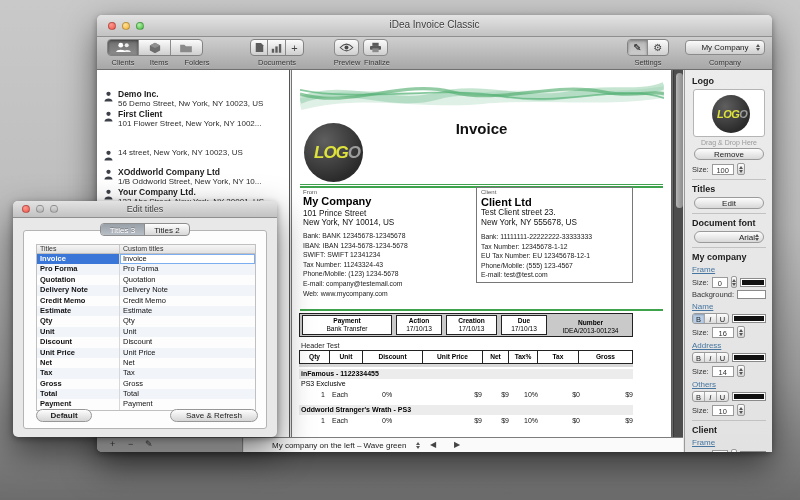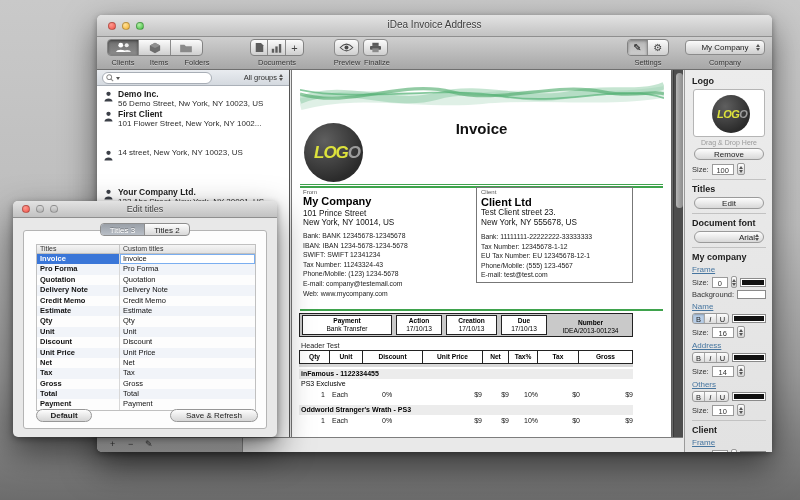--- a/index.html
+++ b/index.html
@@ -103,21 +103,21 @@
 </head>
 <body>
 
 <div id="stage">
 
   <div class="win" style="left:97px;top:15px;width:675px;height:437px;background:#e9e9e9;">
     <div class="titlebar">
       <span class="tl red" style="left:11px;"></span>
       <span class="tl yellow" style="left:25px;"></span>
       <span class="tl green" style="left:39px;"></span>
-      <div class="wtitle">iDea Invoice Address</div>
+      <div class="wtitle">iDea Invoice Classic</div>
     </div>
 
     <div class="toolbar">
 
       <div class="seg" style="left:10px;width:96px;">
         <div class="s sel" style="width:32px;">
           <svg class="icon-svg" width="17" height="11" viewBox="0 0 18 12">
               <g fill="#fff">
                 <circle cx="6" cy="3.5" r="2.6"></circle>
                 <path d="M1,11 C1,7.5 11,7.5 11,11 Z"></path>
@@ -193,36 +193,20 @@
             <i class="tri-u"></i>
             <i class="tri-d"></i>
           </span>
       </div>
       <div class="tb-label" style="left:598px;width:60px;">Company</div>
     </div>
 
     <div style="position:absolute;left:0;top:55px;width:675px;height:367px;">
 
       <div class="client-list">
-        <div class="list-head">
-          <div class="searchpill">
-            <svg class="icon-svg" width="8" height="8" viewBox="0 0 10 10">
-                <circle cx="4" cy="4" r="3" fill="none" stroke="#8a8a8a" stroke-width="1.3"></circle>
-                <line x1="6.3" y1="6.3" x2="9" y2="9" stroke="#8a8a8a" stroke-width="1.3"></line>
-              </svg>
-            <i class="tri-d"></i>
-          </div>
-          <div class="allgroups">
-            <span>All groups</span>
-            <span style="display:flex;flex-direction:column;gap:1px;">
-                <i class="tri-u"></i>
-                <i class="tri-d"></i>
-              </span>
-          </div>
-        </div>
 
         <div class="c-row" style="top:17px;">
           <svg class="c-ico icon-svg" width="9" height="11" viewBox="0 0 10 12">
               <circle cx="5" cy="3" r="2.4" fill="#3c4048"></circle>
               <path d="M0.5,11.5 C0.5,7 9.5,7 9.5,11.5 Z" fill="#3c4048"></path>
             </svg>
           <div class="nm">Demo Inc.</div>
           <div class="ad">56 Demo Street, Nw York, NY 10023, US</div>
         </div>
         <div class="c-row" style="top:36.5px;">
@@ -232,20 +216,28 @@
             </svg>
           <div class="nm">First Client</div>
           <div class="ad">101 Flower Street, New York, NY 1002...</div>
         </div>
         <div class="c-row" style="top:75.5px;">
           <svg class="c-ico icon-svg" width="9" height="11" viewBox="0 0 10 12">
               <circle cx="5" cy="3" r="2.4" fill="#3c4048"></circle>
               <path d="M0.5,11.5 C0.5,7 9.5,7 9.5,11.5 Z" fill="#3c4048"></path>
             </svg>
           <div class="ad">14 street, New York, NY 10023, US</div>
+        </div>
+        <div class="c-row" style="top:95px;">
+          <svg class="c-ico icon-svg" width="9" height="11" viewBox="0 0 10 12">
+              <circle cx="5" cy="3" r="2.4" fill="#3c4048"></circle>
+              <path d="M0.5,11.5 C0.5,7 9.5,7 9.5,11.5 Z" fill="#3c4048"></path>
+            </svg>
+          <div class="nm">XOddworld Company Ltd</div>
+          <div class="ad">1/B Oddworld Street, New York, NY 10...</div>
         </div>
         <div class="c-row" style="top:114.5px;">
           <svg class="c-ico icon-svg" width="9" height="11" viewBox="0 0 10 12">
               <circle cx="5" cy="3" r="2.4" fill="#3c4048"></circle>
               <path d="M0.5,11.5 C0.5,7 9.5,7 9.5,11.5 Z" fill="#3c4048"></path>
             </svg>
           <div class="nm">Your Company Ltd.</div>
           <div class="ad">123 Abc Street, New York, NY 20001, US</div>
         </div>
       </div>
@@ -492,20 +484,29 @@
       </div>
 
     </div>
 
     <div class="bottombar">
       <div class="bb-gray">
         <span class="bb-ico" style="left:13px;">+</span>
         <span class="bb-ico" style="left:31px;">−</span>
         <span class="bb-ico" style="left:48px;">✎</span>
       </div>
+      <div class="bb-white">
+        <span style="position:absolute;left:28px;top:3px;font-size:8px;color:#222;white-space:nowrap;">My company on the left – Wave green</span>
+        <span class="stepper" style="position:absolute;left:170px;top:1px;height:12px;border:none;background:none;">
+            <i class="tri-u"></i>
+            <i class="tri-d"></i>
+          </span>
+        <span style="position:absolute;left:186px;top:2px;font-size:8px;color:#444;">◀</span>
+        <span style="position:absolute;left:210px;top:2px;font-size:8px;color:#444;">▶</span>
+      </div>
     </div>
   </div>
 
   <div class="win dialog">
     <div class="titlebar" style="height:17px;">
       <span class="tl red" style="left:9px;top:4px;"></span>
       <span class="tl gray" style="left:23px;top:4px;"></span>
       <span class="tl gray" style="left:37px;top:4px;"></span>
       <div class="wtitle" style="top:3px;font-size:9px;">Edit titles</div>
     </div>

